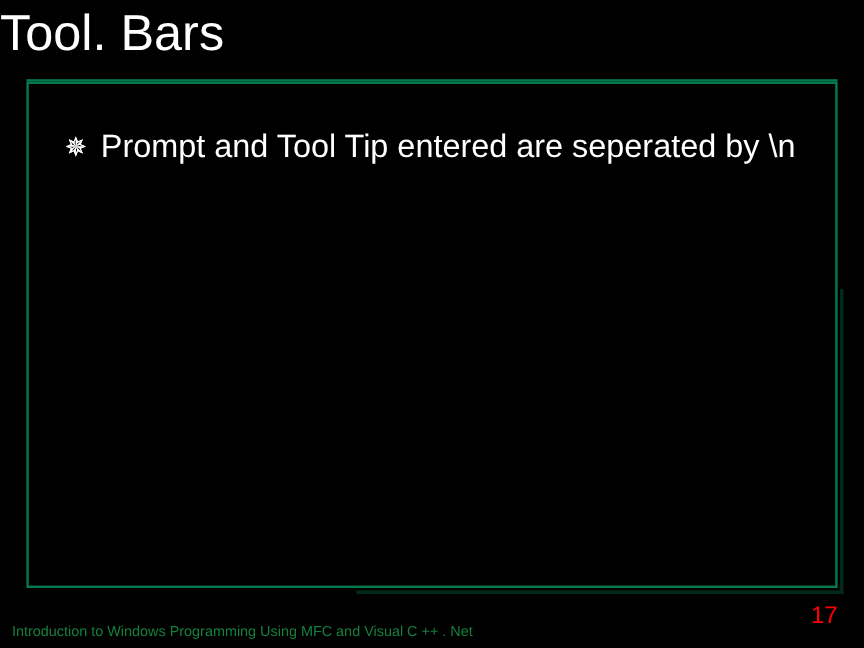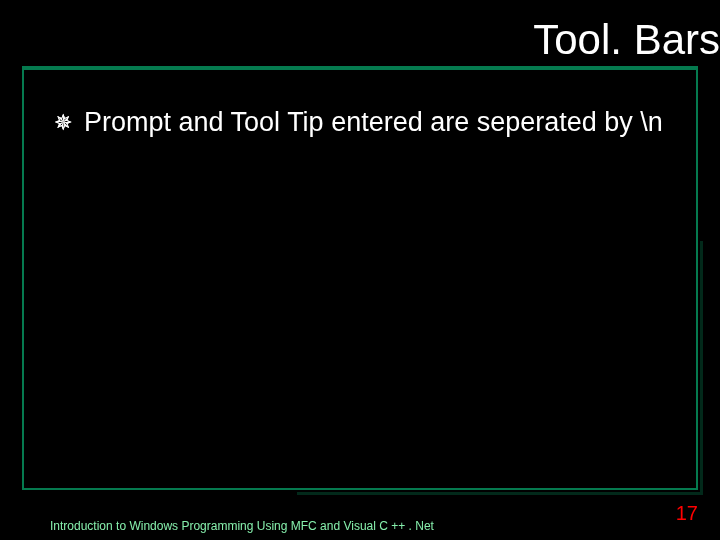--- a/index.html
+++ b/index.html
@@ -13,24 +13,24 @@
   }
   .slide {
     position: relative;
     width: 720px;
     height: 540px;
     background: #000;
     box-sizing: border-box;
   }
   .title {
     position: absolute;
-    top: 16px;
+    top: 4px;
     left: 0;
     width: 100%;
-    text-align: right;
+    text-align: left;
     color: #fff;
     font-size: 42px;
     font-family: Arial, Helvetica, sans-serif;
   }
   .frame {
     position: absolute;
     left: 22px;
     right: 22px;
     top: 68px;
     bottom: 50px;
@@ -74,25 +74,24 @@
     position: absolute;
     left: 0;
     top: 4px;
     font-size: 22px;
     color: #fff;
   }
   .footer {
     position: absolute;
     left: 10px;
     bottom: 6px;
-    color: #86efac;
+    color: #15803d;
     font-size: 12px;
     line-height: 1.25;
     max-width: 420px;
-    margin-left: 40px;
   }
   .pagenum {
     position: absolute;
     right: 22px;
     bottom: 15px;
     color: #ff0000;
     font-size: 20px;
   }
 </style>
 </head>

